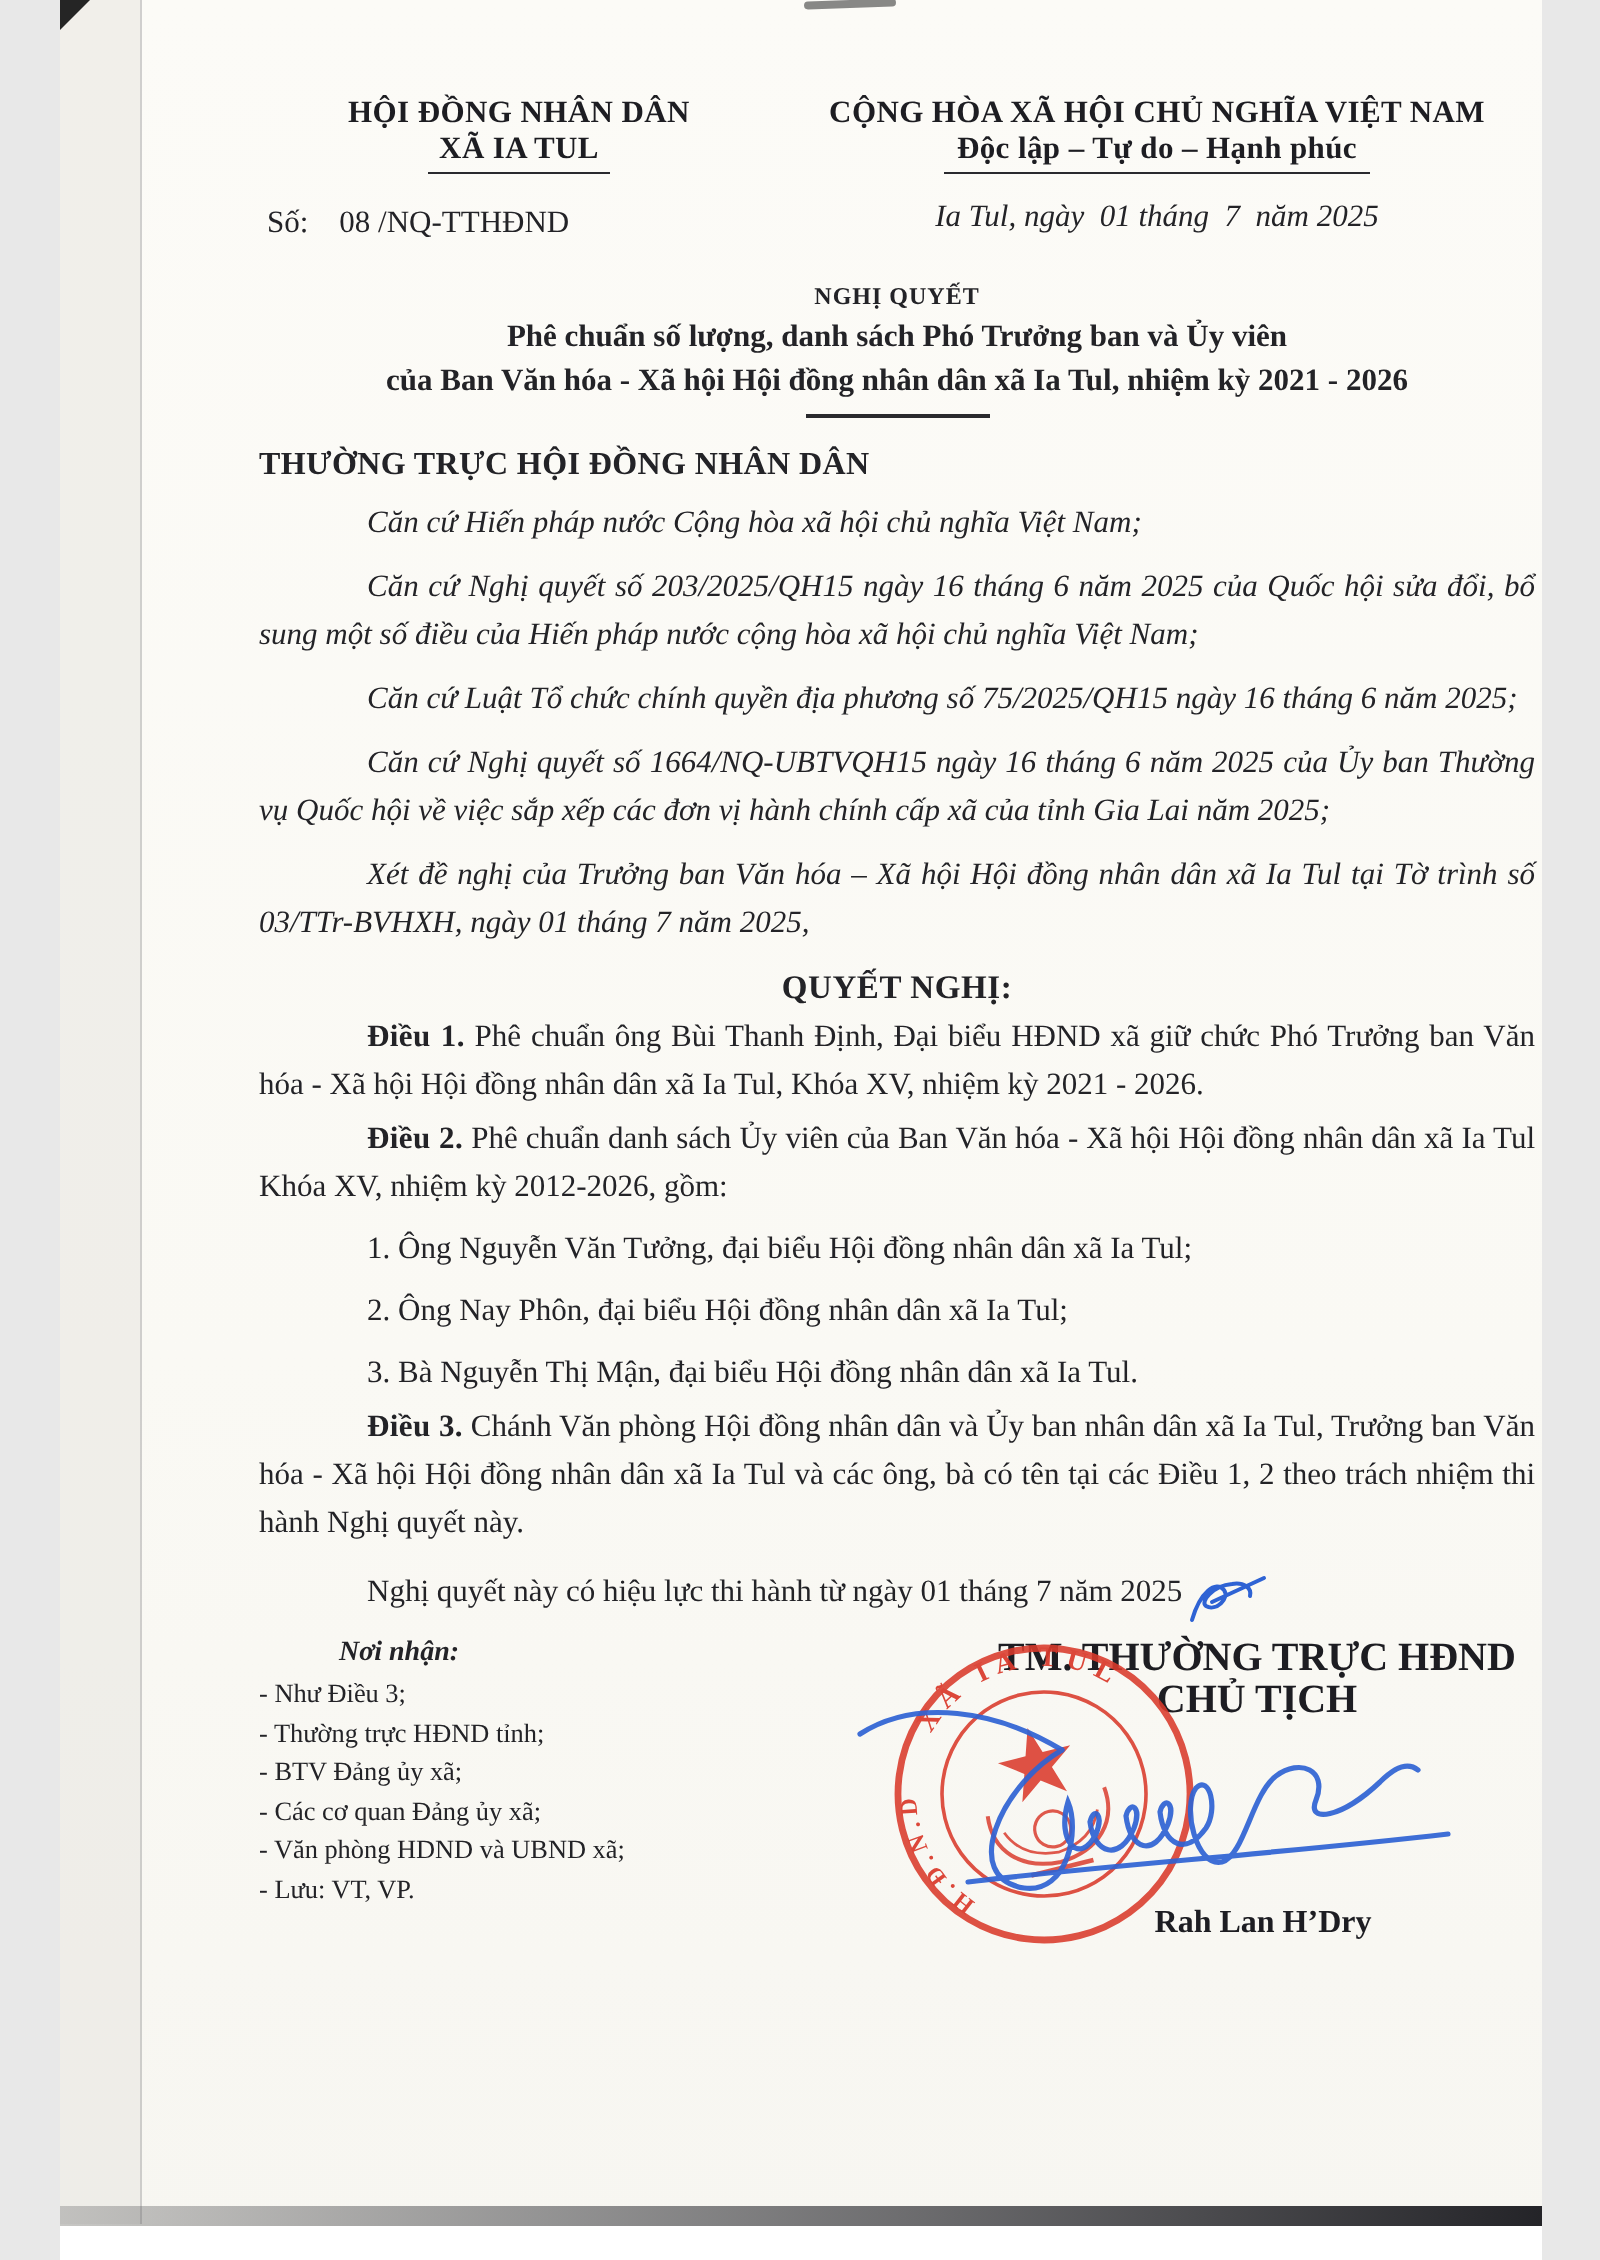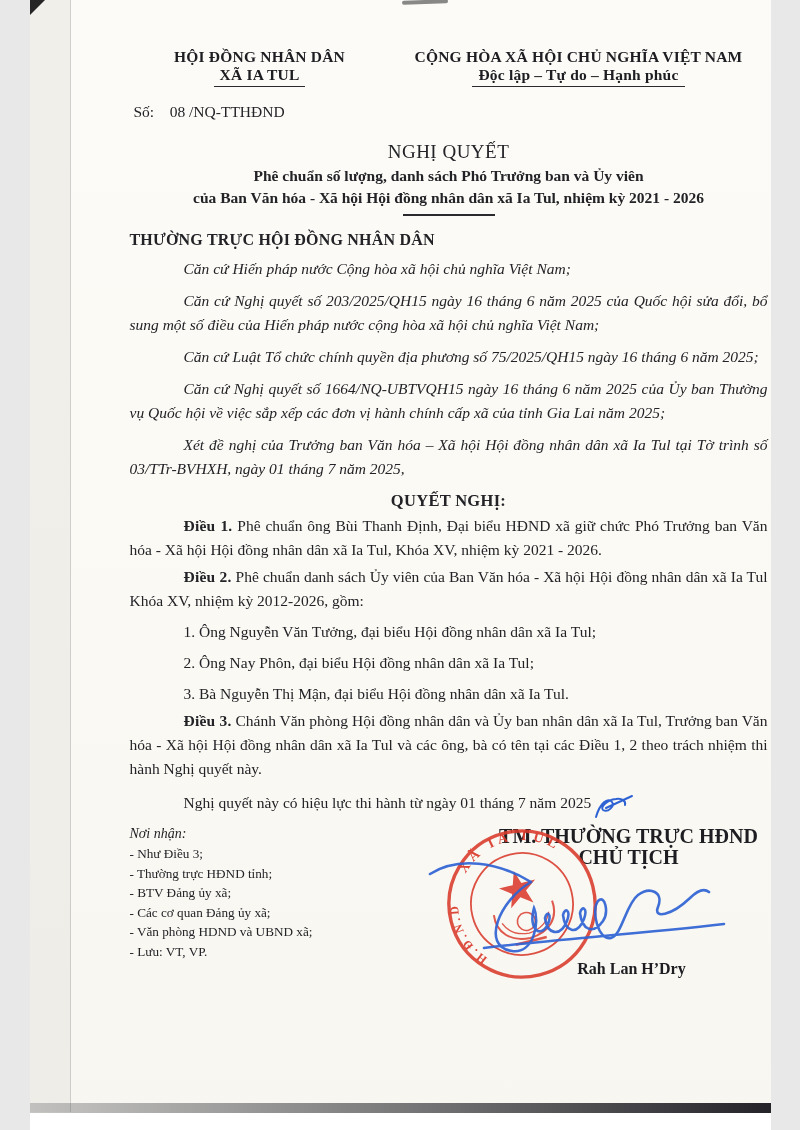--- a/index.html
+++ b/index.html
@@ -29,39 +29,39 @@
   .hdr { display:flex; }
   .hdr-left { width:260px; text-align:center; }
   .hdr-right { flex:1; text-align:center; }
   .hdr b { font-size:15.5px; letter-spacing:.2px; color:#1d1d22; }
   .u1 { display:inline-block; border-bottom:1.5px solid #2a2a2e; padding:0 6px 2px 6px; }
   .doc-no { margin-top:16px; text-align:left; padding-left:4px; font-size:15.5px; white-space:pre; }
   .dateline { margin-top:13px; font-style:italic; font-size:15.5px; white-space:pre; }
 
   
   .title { text-align:center; margin-top:20px; }
-  .title .t1 { font-size:19px; font-weight:normal; letter-spacing:.5px; }
+  .title .t1 { font-size:12px; font-weight:bold; letter-spacing:.5px; }
   .title .t2 { font-size:15.5px; font-weight:bold; margin-top:4px; }
   .title .rule { width:92px; height:2px; background:#2a2a2e; margin:7px auto 0 auto; }
   .issuer { text-align:left; font-weight:bold; font-size:16px; margin-top:15px; letter-spacing:.2px; }
 
   
   .recital { font-style:italic; font-size:15.5px; line-height:24px;
     text-align:justify; text-indent:54px; margin-top:8px; }
   .resolve { text-align:center; font-weight:bold; font-size:16.5px; margin-top:10px; letter-spacing:.3px; }
   .article { font-size:15.5px; line-height:24px; text-align:justify; text-indent:54px; margin-top:3px; }
   .article b { letter-spacing:.2px; }
   .member { font-size:15.5px; line-height:24px; text-indent:54px; margin-top:7px; }
   .effective { font-size:15.5px; line-height:24px; text-indent:54px; margin-top:9px; }
   .pen-flourish { display:inline-block; vertical-align:middle; margin-left:1px; position:relative; top:3px; }
 
   
   .footer { display:flex; margin-top:8px; }
   .recipients { width:292px; }
-  .recipients .rh { font-weight:normal; font-style:italic; font-size:14px; margin-bottom:2px; }
+  .recipients .rh { font-weight:bold; font-style:italic; font-size:14px; margin-bottom:2px;margin-left:40px; }
   .recipients div.ri { font-size:13.2px; line-height:19.5px; }
   .sig-block { flex:1; position:relative; height:180px; }
   .sig-head { text-align:center; padding-left:68px; font-weight:bold; font-size:20px; line-height:21px; color:#1d1d22; }
   .sig-name { position:absolute; left:0; right:0; top:134px; text-align:center; padding-left:74px;
     font-weight:bold; font-size:16px; color:#1d1d22; }
   .stamp { position:absolute; left:18px; top:-4px; transform:rotate(-14deg); opacity:.93; }
   .signature { position:absolute; left:6px; top:16px; }
 </style>
 </head>
 <body>
@@ -76,20 +76,21 @@
 
     <div class="hdr">
       <div class="hdr-left">
         <div><b>HỘI ĐỒNG NHÂN DÂN</b></div>
         <div><b class="u1">XÃ IA TUL</b></div>
         <div class="doc-no">Số:    08 /NQ-TTHĐND</div>
       </div>
       <div class="hdr-right">
         <div><b>CỘNG HÒA XÃ HỘI CHỦ NGHĨA VIỆT NAM</b></div>
         <div><b class="u1">Độc lập – Tự do – Hạnh phúc</b></div>
+        <div class="dateline">Ia Tul, ngày  01 tháng  7  năm 2025</div>
       </div>
     </div>
 
     <div class="title">
       <div class="t1">NGHỊ QUYẾT</div>
       <div class="t2">Phê chuẩn số lượng, danh sách Phó Trưởng ban và Ủy viên</div>
       <div class="t2">của Ban Văn hóa - Xã hội Hội đồng nhân dân xã Ia Tul, nhiệm kỳ 2021 - 2026</div>
       <div class="rule"></div>
     </div>
     <div class="issuer">THƯỜNG TRỰC HỘI ĐỒNG NHÂN DÂN</div>

